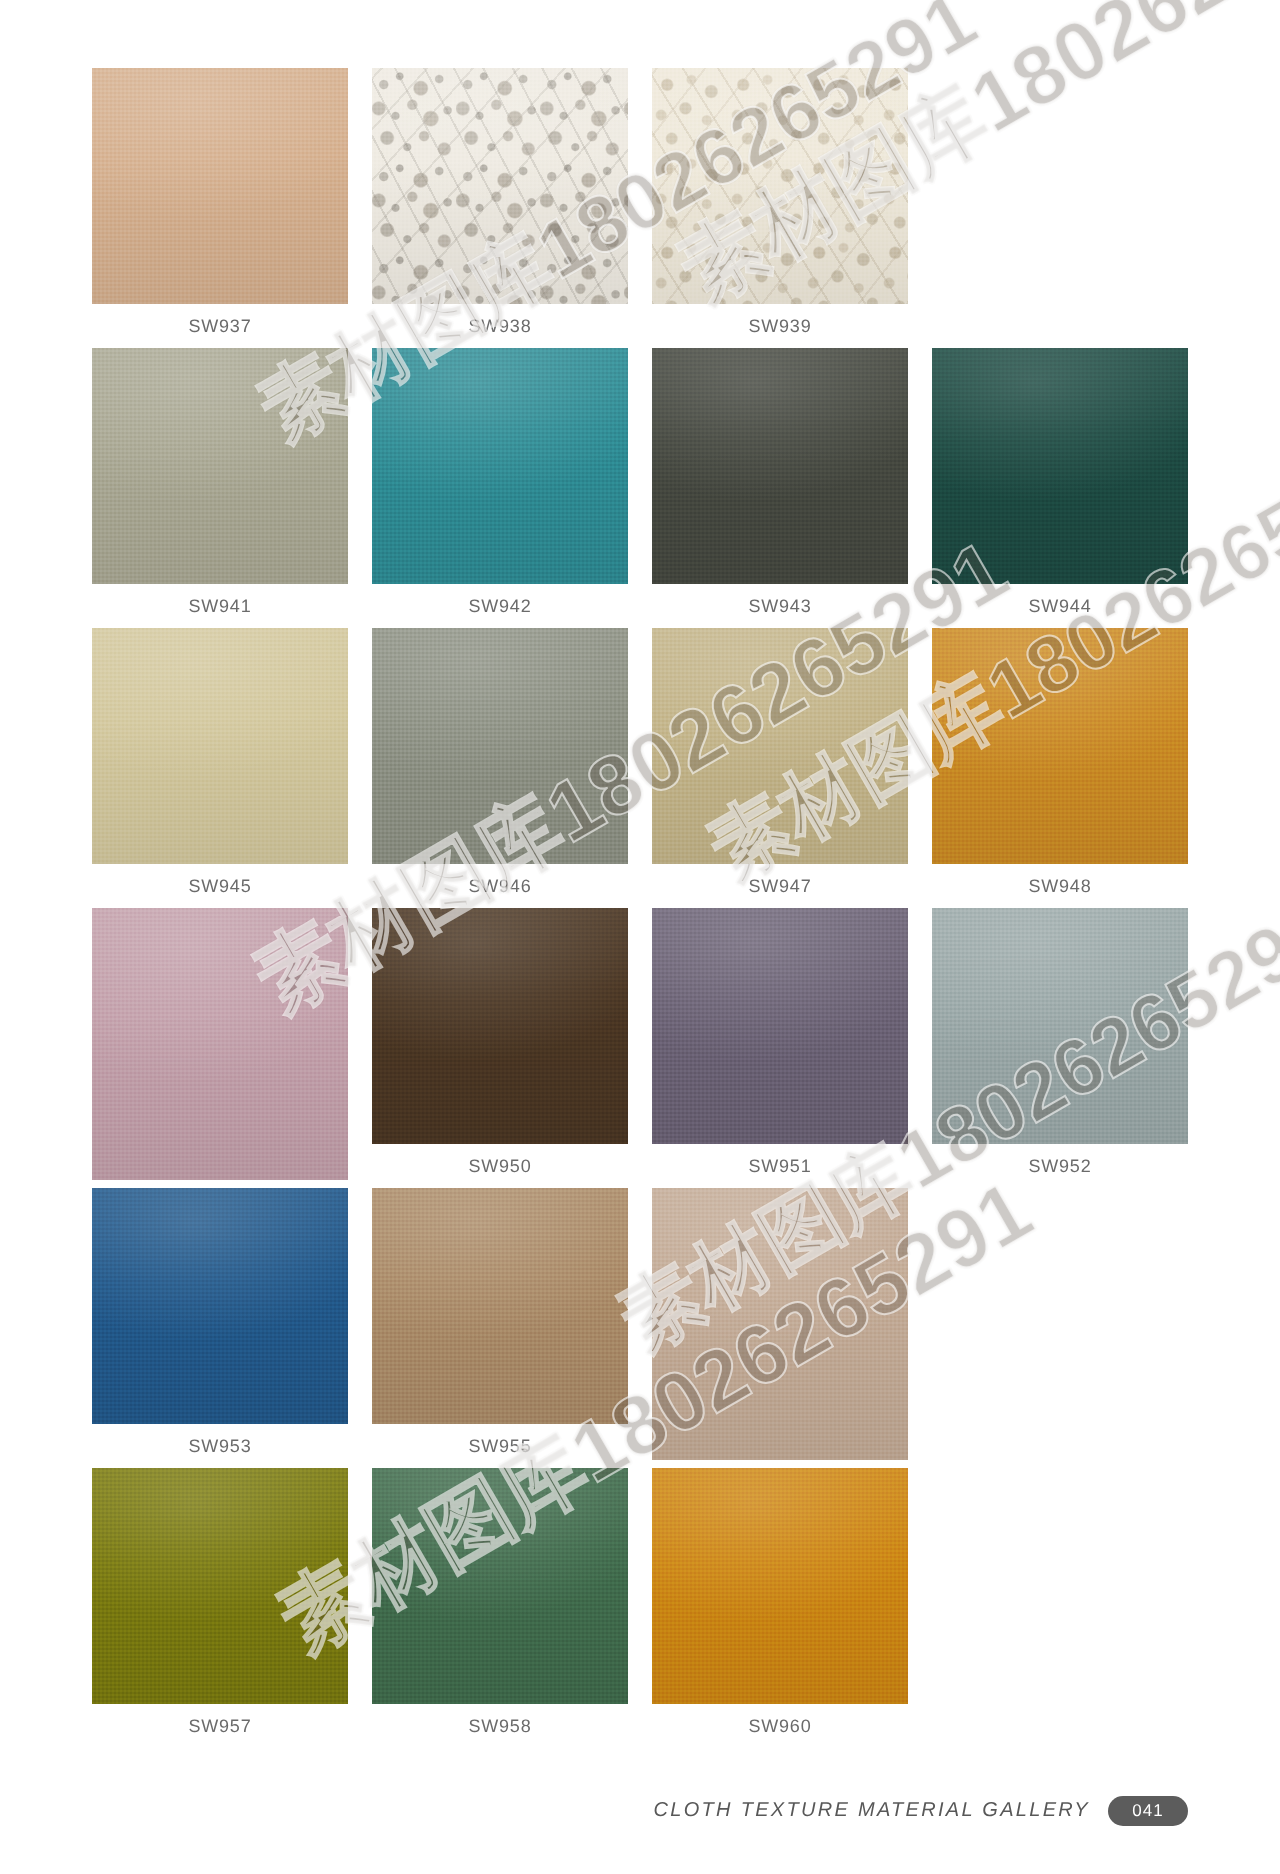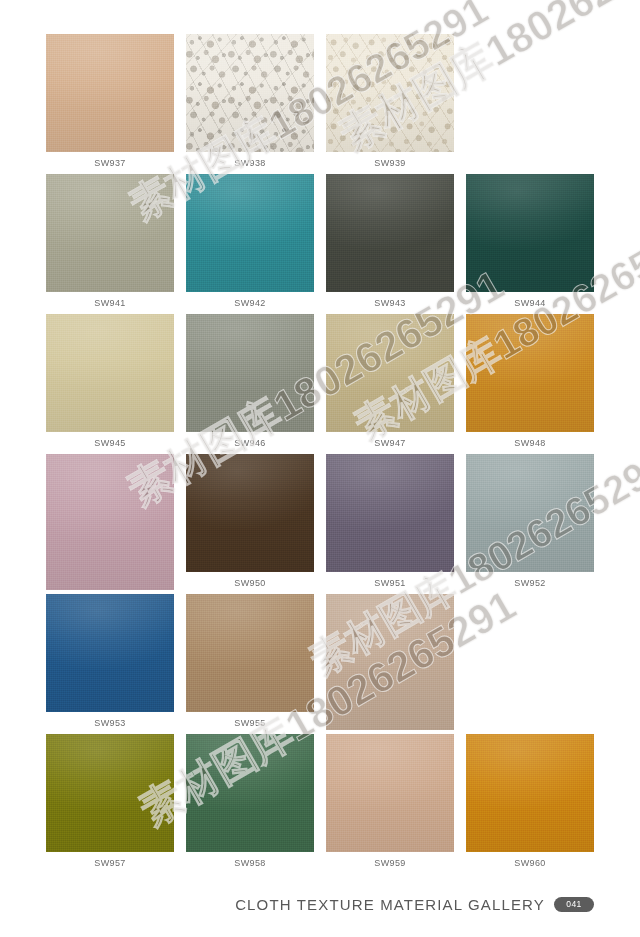--- a/index.html
+++ b/index.html
@@ -146,25 +146,26 @@
   #footer {
     position: absolute;
     right: 46px;
     bottom: 24px;
     display: flex;
     align-items: center;
     gap: 9px;
   }
 
   #footer-title {
-    font-size: 15px;
+    font-size: 10px;
     letter-spacing: 1.15px;
     color: #585858;
     font-family: "Liberation Sans", sans-serif;
     white-space: nowrap;
+    font-style: italic;
   }
 
   #footer-badge {
     display: inline-block;
     min-width: 26px;
     padding: 2px 7px 3px;
     border-radius: 9px;
     background: #5c5c5c;
     color: #ffffff;
     font-size: 8.5px;
@@ -284,24 +285,20 @@
       <div class="grid-row">
         <div class="swatch-cell">
           <div class="swatch-tile" style="background-color: rgb(121, 121, 15);"></div>
           <div class="swatch-label">SW957</div>
         </div>
         <div class="swatch-cell">
           <div class="swatch-tile" style="background-color: rgb(64, 107, 76);"></div>
           <div class="swatch-label">SW958</div>
         </div>
         <div class="swatch-cell">
-          <div class="swatch-tile" style="background-color: rgb(207, 171, 144);"></div>
-          <div class="swatch-label">SW959</div>
-        </div>
-        <div class="swatch-cell">
           <div class="swatch-tile" style="background-color: rgb(205, 134, 19);"></div>
           <div class="swatch-label">SW960</div>
         </div>
       </div>
     </div>
 
   <div class="watermark wm-1">素材图库18026265291</div>
   <div class="watermark wm-2">素材图库18026265291</div>
   <div class="watermark wm-3">素材图库18026265291</div>
   <div class="watermark wm-4">素材图库18026265291</div>

